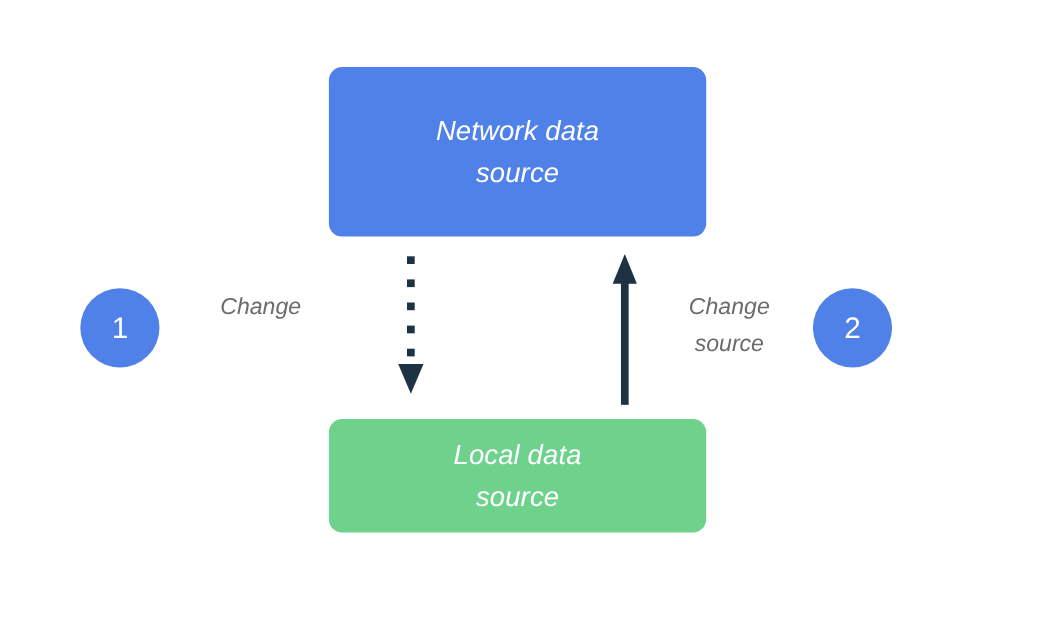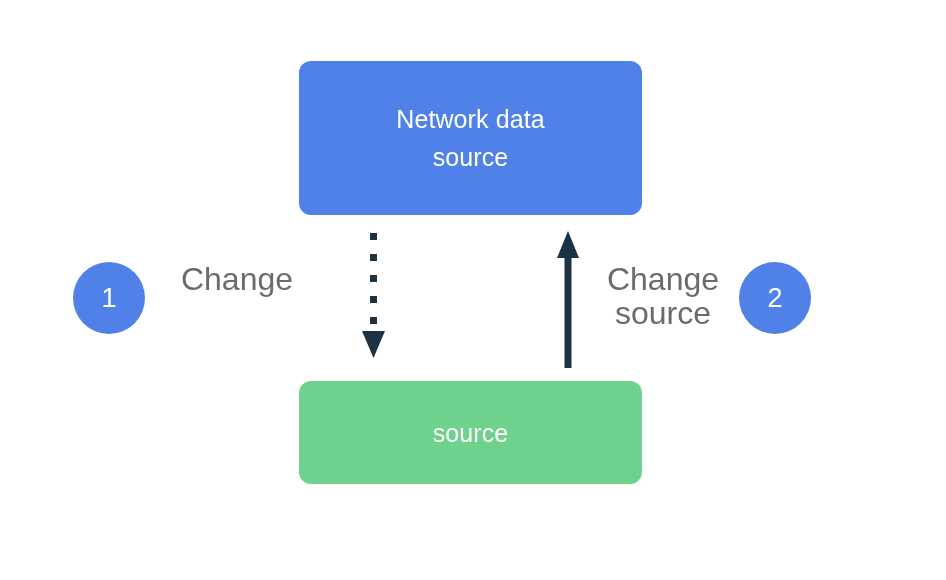--- a/index.html
+++ b/index.html
@@ -46,20 +46,21 @@
   #local-box {
     left: 299px;
     top: 381px;
     width: 343px;
     height: 103px;
     background: #6ed18c;
   }
   .box-label {
     display: block;
     width: 100%;
+    font-style: italic;
   }
 
   
   .step-badge {
     position: absolute;
     width: 72px;
     height: 72px;
     border-radius: 50%;
     background: #4f81e8;
     display: flex;
@@ -71,21 +72,21 @@
     font-weight: 400;
     user-select: none;
   }
   #badge-1 { left: 73px; top: 262px; }
   #badge-2 { left: 739px; top: 262px; }
 
   
   .edge-label {
     position: absolute;
     color: #6b6b6b;
-    font-size: 32px;
+    font-size: 21px;
     line-height: 34px;
     text-align: center;
     font-weight: 400;
     user-select: none;
   }
   #label-notification {
     left: 151px;
     top: 262px;
     width: 172px;
   }
@@ -120,20 +121,21 @@
 
   <div id="network-box" class="node-box">
     <span>
       <span class="box-label">Network data</span>
       <span class="box-label">source</span>
     </span>
   </div>
 
   <div id="local-box" class="node-box">
     <span>
+      <span class="box-label">Local data</span>
       <span class="box-label">source</span>
     </span>
   </div>
 
   <div id="badge-1" class="step-badge">
     <span>1</span>
   </div>
 
   <div id="badge-2" class="step-badge">
     <span>2</span>

